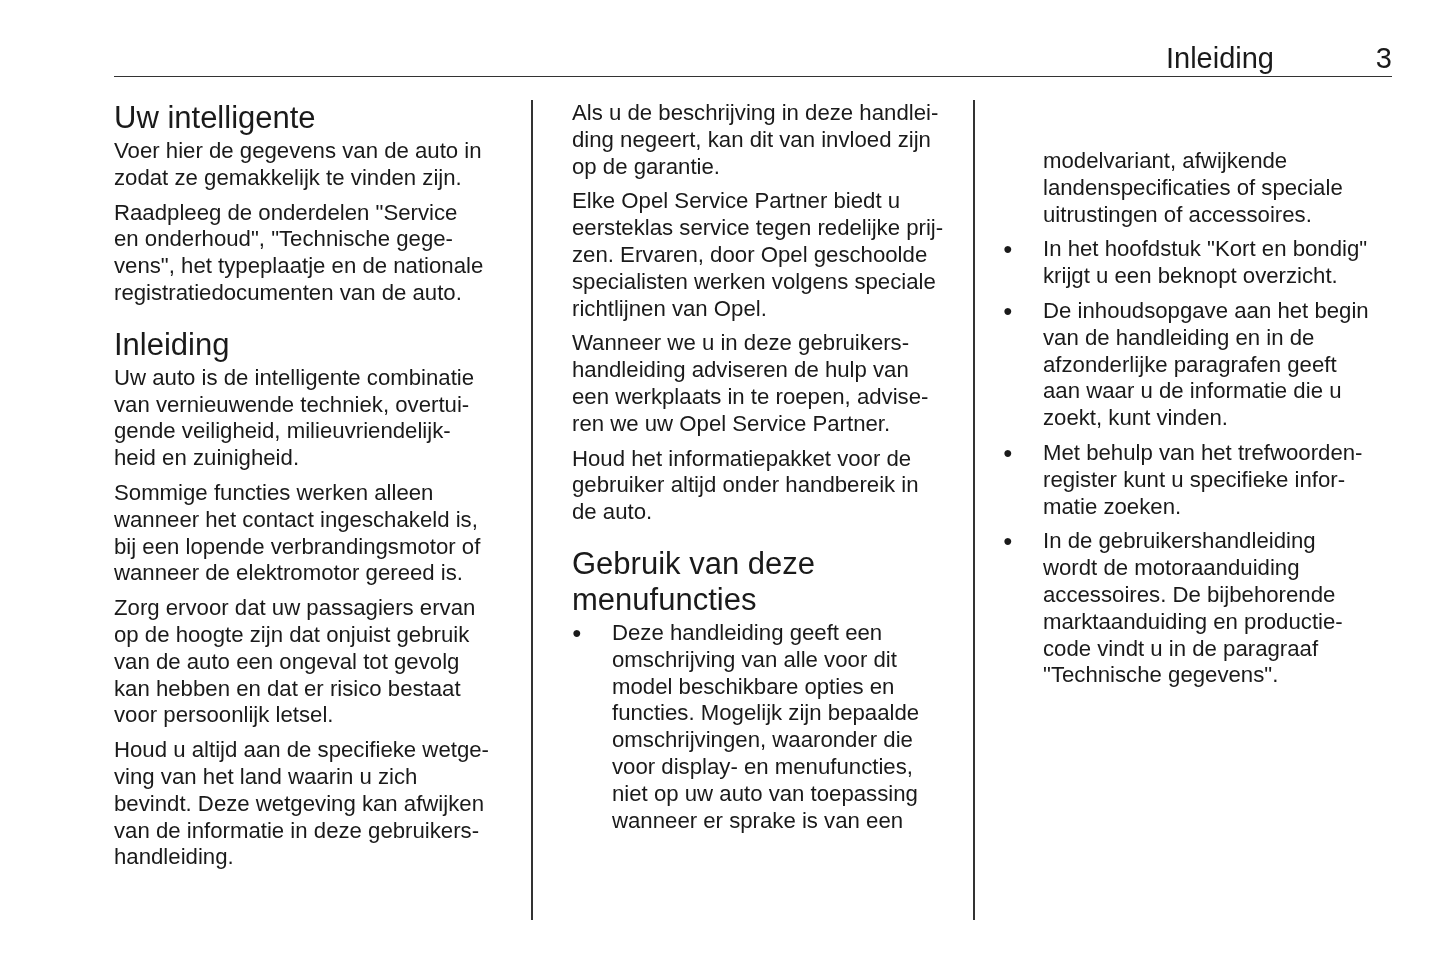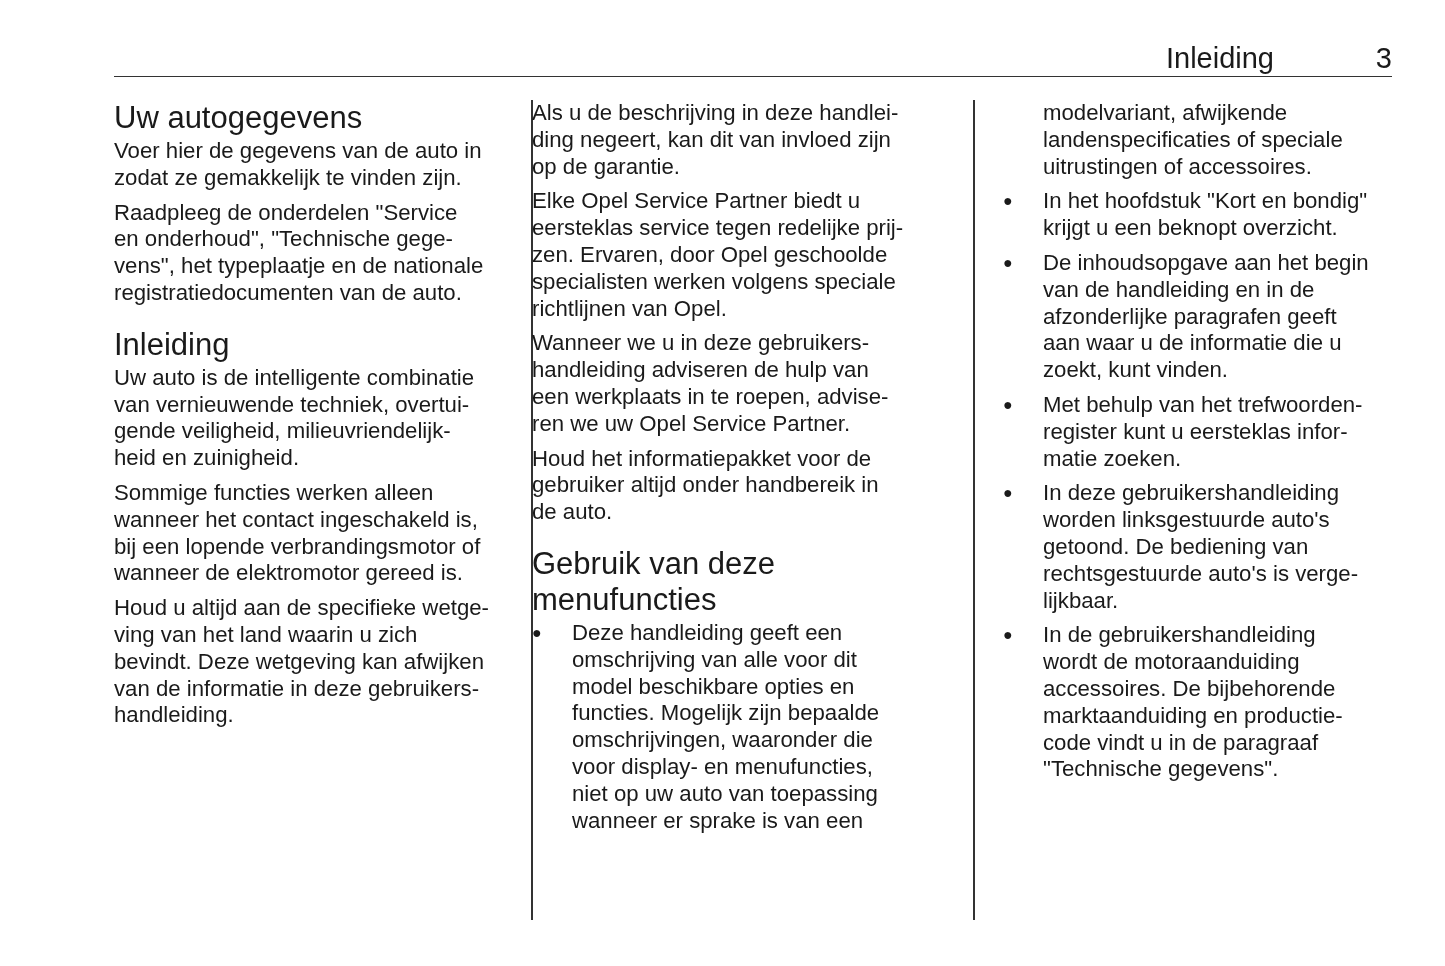--- a/index.html
+++ b/index.html
@@ -3,61 +3,66 @@
 <meta charset="utf-8">
 <style>
   html, body { margin: 0; padding: 0; background: #ffffff; }
   body { width: 1445px; height: 966px; position: relative; overflow: hidden;
          font-family: "Liberation Sans", sans-serif; color: #1a1a1a; }
   .header { position: absolute; left: 114px; top: 40px; width: 1278px; height: 36px; border-bottom: 1.5px solid #333; }
   .header-title { position: absolute; right: 118px; top: 2px; font-size: 29px; }
   .header-page { position: absolute; right: 0; top: 2px; font-size: 29px; }
   .col { position: absolute; top: 100px; font-size: 22.2px; line-height: 26.8px; }
   .col1 { left: 114px; width: 400px; }
-  .col2 { left: 532px; width: 400px; }
+  .col2 { left: 572px; width: 400px; }
   .col3 { left: 1003px; width: 392px; }
   .divider { position: absolute; top: 100px; width: 1.5px; height: 820px; background: #333; }
   .div1 { left: 531px; }
   .div2 { left: 973px; }
   h2 { font-weight: normal; font-size: 31px; line-height: 36px; margin: 0 0 2px 0; }
   h2.spaced { margin-top: 20px; }
   p { margin: 0 0 8px 0; white-space: pre-line; }
   ul { list-style: none; margin: 0; padding: 0; }
   li { position: relative; padding-left: 40px; margin-bottom: 8px; white-space: pre-line; }
   li::before { content: "\25CF"; position: absolute; left: 0; font-size: 16px; }
-  .cont { padding-left: 40px; margin-bottom: 8px; white-space: pre-line; }
+  .cont { padding-left: 40px; margin-bottom: 8px; white-space: pre-line; margin-top: 48px; }
 </style>
 </head>
 <body>
 
 <div class="header">
   <span class="header-title">Inleiding</span>
   <span class="header-page">3</span>
 </div>
 
 <div class="divider div1"></div>
 <div class="divider div2"></div>
 
 <div class="col col1">
-  <h2>Uw autogegevens</h2>
+  <h2>Uw intelligente</h2>
   <p>Voer hier de gegevens van de auto in
 zodat ze gemakkelijk te vinden zijn.</p>
   <p>Raadpleeg de onderdelen "Service
 en onderhoud", "Technische gege-
 vens", het typeplaatje en de nationale
 registratiedocumenten van de auto.</p>
   <h2 class="spaced">Inleiding</h2>
   <p>Uw auto is de intelligente combinatie
 van vernieuwende techniek, overtui-
 gende veiligheid, milieuvriendelijk-
 heid en zuinigheid.</p>
   <p>Sommige functies werken alleen
 wanneer het contact ingeschakeld is,
 bij een lopende verbrandingsmotor of
 wanneer de elektromotor gereed is.</p>
+  <p>Zorg ervoor dat uw passagiers ervan
+op de hoogte zijn dat onjuist gebruik
+van de auto een ongeval tot gevolg
+kan hebben en dat er risico bestaat
+voor persoonlijk letsel.</p>
   <p>Houd u altijd aan de specifieke wetge-
 ving van het land waarin u zich
 bevindt. Deze wetgeving kan afwijken
 van de informatie in deze gebruikers-
 handleiding.</p>
 </div>
 
 <div class="col col2">
   <p>Als u de beschrijving in deze handlei-
 ding negeert, kan dit van invloed zijn
@@ -94,27 +99,22 @@
 uitrustingen of accessoires.</div>
   <ul>
     <li>In het hoofdstuk "Kort en bondig"
 krijgt u een beknopt overzicht.</li>
     <li>De inhoudsopgave aan het begin
 van de handleiding en in de
 afzonderlijke paragrafen geeft
 aan waar u de informatie die u
 zoekt, kunt vinden.</li>
     <li>Met behulp van het trefwoorden-
-register kunt u eersteklas infor-
+register kunt u specifieke infor-
 matie zoeken.</li>
-    <li>In deze gebruikershandleiding
-worden linksgestuurde auto's
-getoond. De bediening van
-rechtsgestuurde auto's is verge-
-lijkbaar.</li>
     <li>In de gebruikershandleiding
 wordt de motoraanduiding
 accessoires. De bijbehorende
 marktaanduiding en productie-
 code vindt u in de paragraaf
 "Technische gegevens".</li>
   </ul>
 </div>
 
 </body></html>

